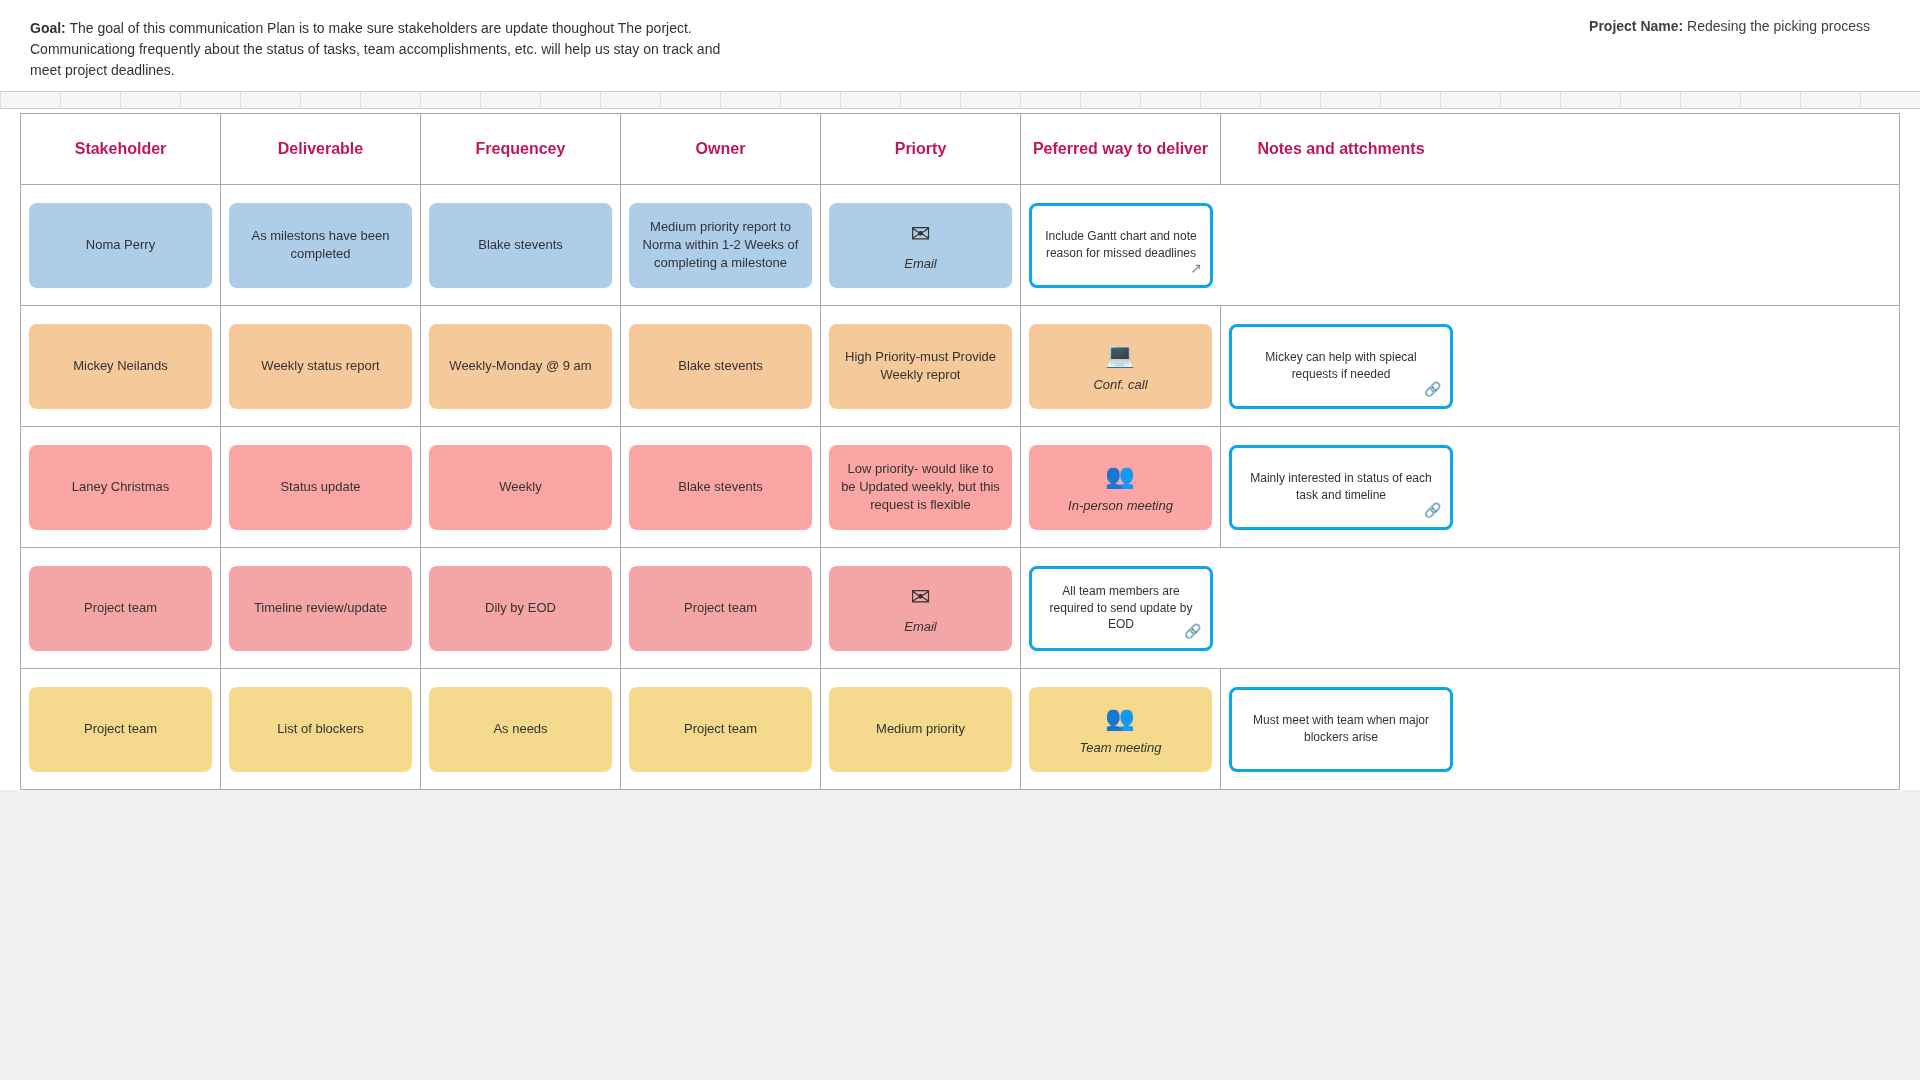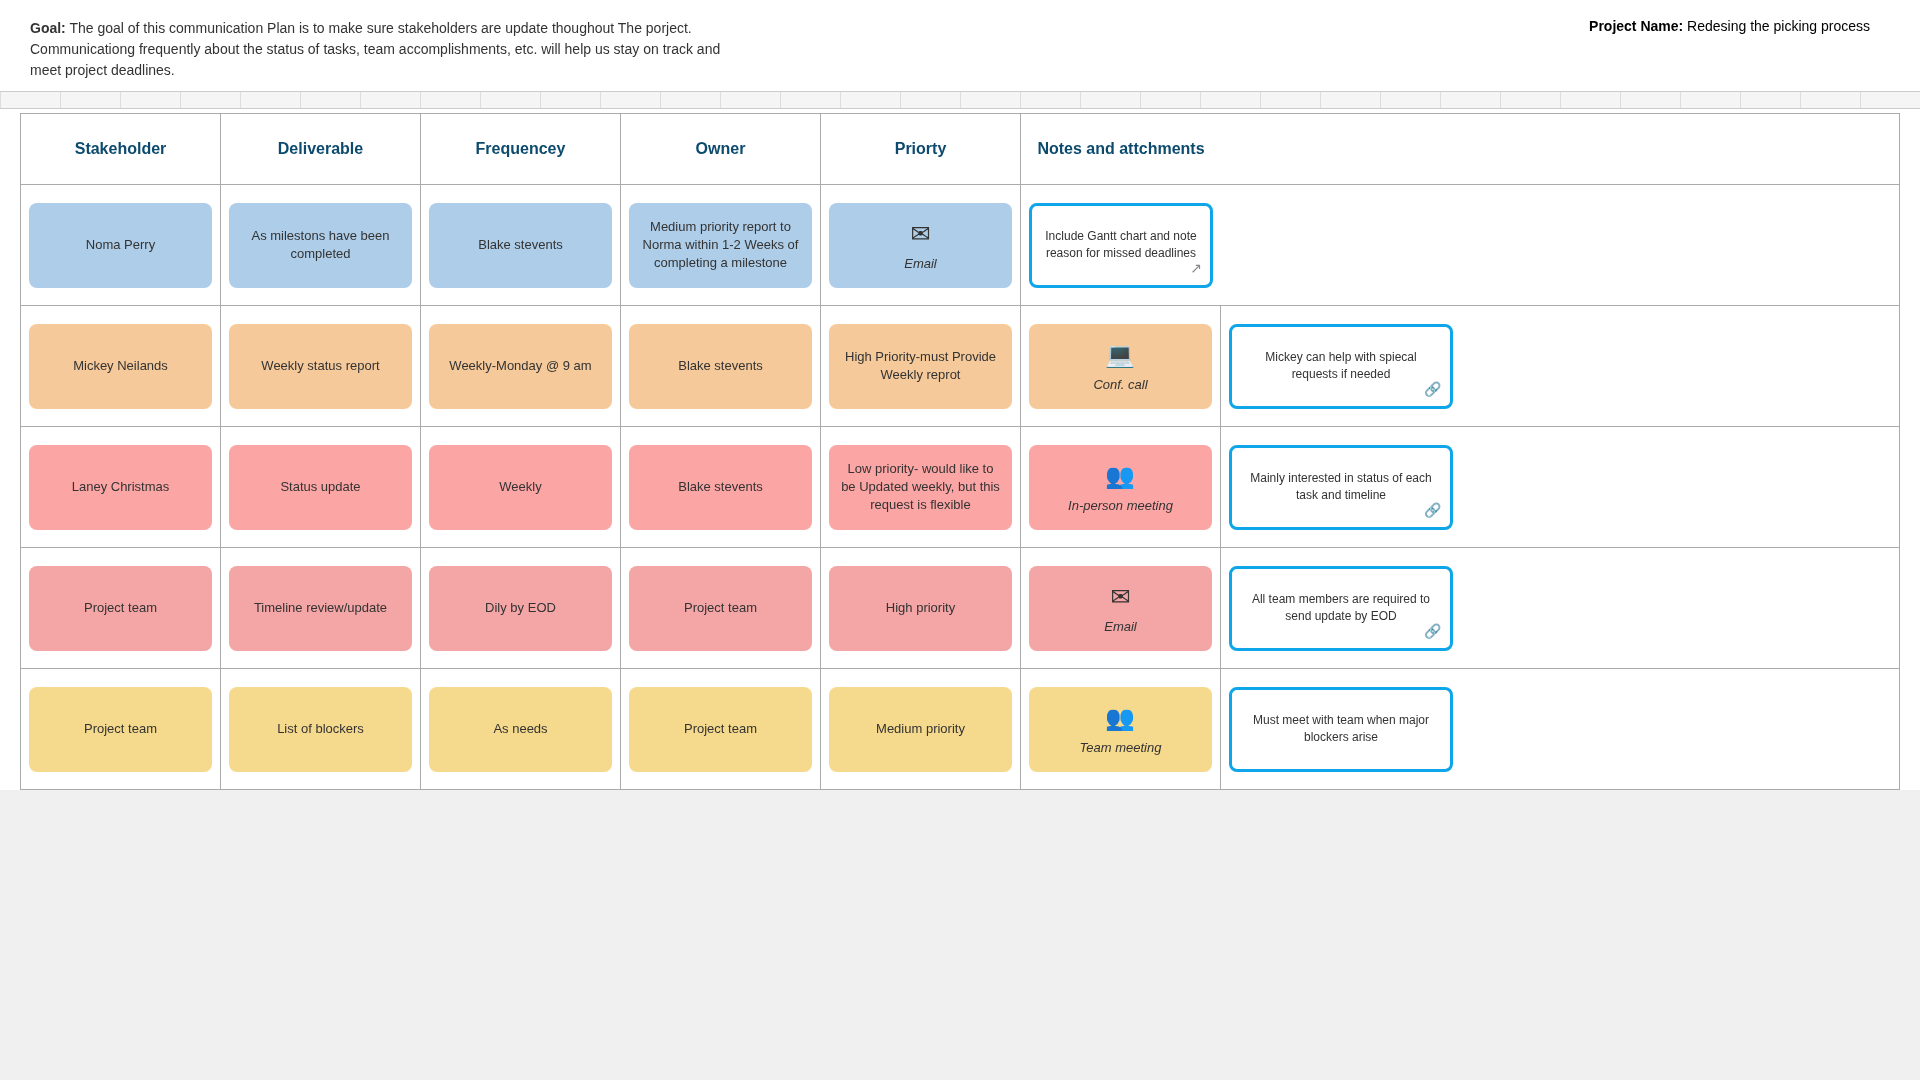--- a/index.html
+++ b/index.html
@@ -26,21 +26,21 @@
       font-size: 14px;
       color: #333;
       line-height: 1.5;
     }
     .goal-text span.label {
       font-weight: bold;
       margin-top: 31px;
     }
     .project-name {
       font-size: 14px;
-      color: #000000;
+      color: #404040;
       text-align: right;
       padding-right: 20px;
     }
     .project-name span.label {
       font-weight: bold;
     }
     .grid-ruler {
       height: 18px;
       background: repeating-linear-gradient(to right, #ddd 0px, #ddd 1px, #f5f5f5 1px, #f5f5f5 60px);
       border-top: 1px solid #ccc;
@@ -54,21 +54,21 @@
     .table-header {
       display: grid;
       grid-template-columns: 200px 200px 200px 200px 200px 200px 240px;
       border-bottom: 1.5px solid #aaa;
     }
     .th {
       padding: 16px 10px;
       text-align: center;
       font-size: 16px;
       font-weight: bold;
-      color: #0c4a6e;
+      color: #be185d;
       border-right: 1.5px solid #aaa;
       display: flex;
       align-items: center;
       justify-content: center;
       min-height: 70px;
     }
     .th:last-child { border-right: none; }
     .table-body {
       display: flex;
       flex-direction: column;
@@ -161,20 +161,23 @@
       <div class="th">
           <span>Frequencey</span>
         </div>
       <div class="th">
           <span>Owner</span>
         </div>
       <div class="th">
           <span>Priorty</span>
         </div>
       <div class="th">
+          <span>Peferred way to deliver</span>
+        </div>
+      <div class="th">
           <span>Notes and attchments</span>
         </div>
     </div>
 
     <div class="table-body">
 
       <div class="table-row">
         <div class="td">
           <div class="cell-card blue">Noma Perry</div>
         </div>
@@ -274,23 +277,20 @@
         <div class="td">
           <div class="cell-card pink">Timeline review/update</div>
         </div>
         <div class="td">
           <div class="cell-card pink">Dily by EOD</div>
         </div>
         <div class="td">
           <div class="cell-card pink">Project team</div>
         </div>
         <div class="td">
-          <div class="cell-card pink">High priority</div>
-        </div>
-        <div class="td">
           <div class="cell-card pink">
             <span class="deliver-icon">✉</span>
             <span class="deliver-label">Email</span>
           </div>
         </div>
         <div class="td">
           <div class="note-wrapper">
             <div class="cell-card note">
               <span>All team members are required to send update by EOD</span>
               <span class="link-icon">🔗</span>

